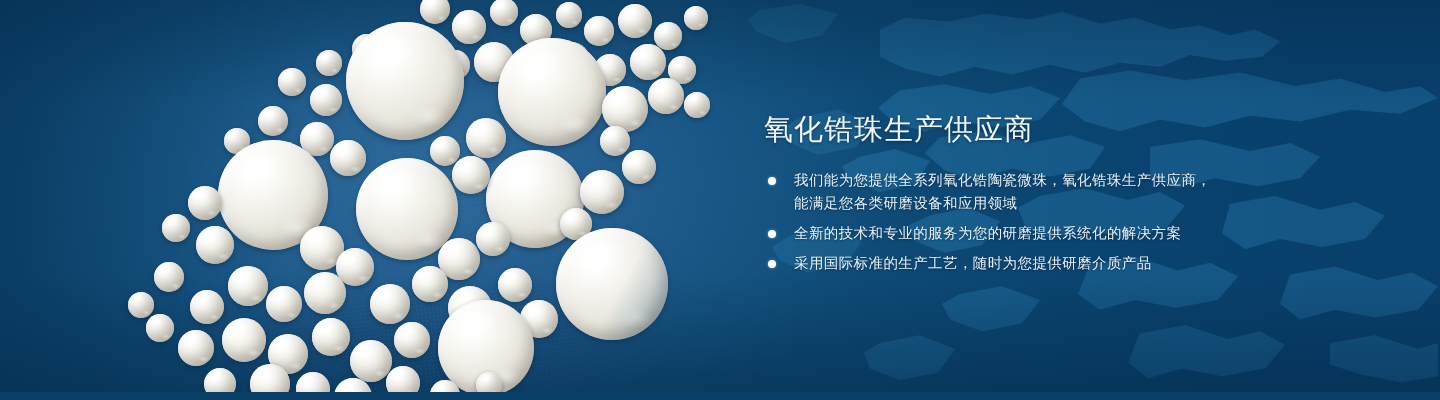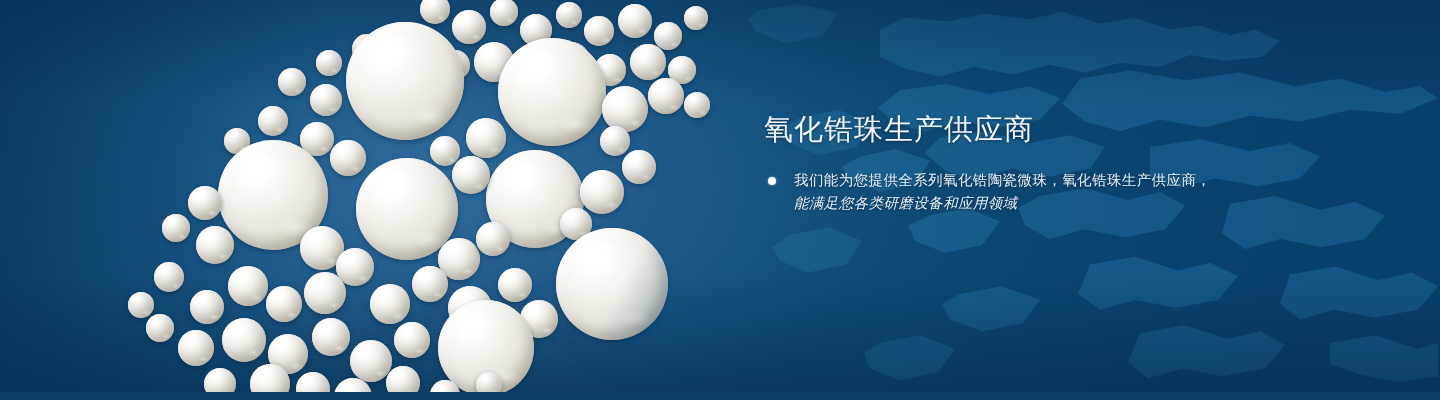--- a/index.html
+++ b/index.html
@@ -125,21 +125,21 @@
   .bullet:last-child{margin-bottom:0;}
   .bullet-dot{
     position:absolute;
     left:2px; top:8px;
     width:8px; height:8px;
     border-radius:50%;
     background:#ffffff;
     box-shadow:0 0 3px rgba(255,255,255,.45);
   }
   .bullet-line{display:block;}
-  .bullet-line.cont{padding-left:0;font-style:italic;}
+  .bullet-line.cont{padding-left:0;}
 </style>
 </head>
 <body>
 
 <div class="banner">
 
   <div class="bg-base"></div>
 
   <div class="bg-map">
     <svg viewBox="0 0 1440 400" preserveAspectRatio="none" aria-hidden="true">
@@ -268,18 +268,26 @@
     <h1 class="headline">氧化锆珠生产供应商</h1>
 
     <ul class="bullets">
 
       <li class="bullet">
         <span class="bullet-dot"></span>
         <span class="bullet-line">我们能为您提供全系列氧化锆陶瓷微珠，氧化锆珠生产供应商，</span>
         <span class="bullet-line cont">能满足您各类研磨设备和应用领域</span>
       </li>
 
-
+      <li class="bullet">
+        <span class="bullet-dot"></span>
+        <span class="bullet-line">全新的技术和专业的服务为您的研磨提供系统化的解决方案</span>
+      </li>
+
+      <li class="bullet">
+        <span class="bullet-dot"></span>
+        <span class="bullet-line">采用国际标准的生产工艺，随时为您提供研磨介质产品</span>
+      </li>
 
     </ul>
   </div>
 
 </div>
 
 </body></html>

